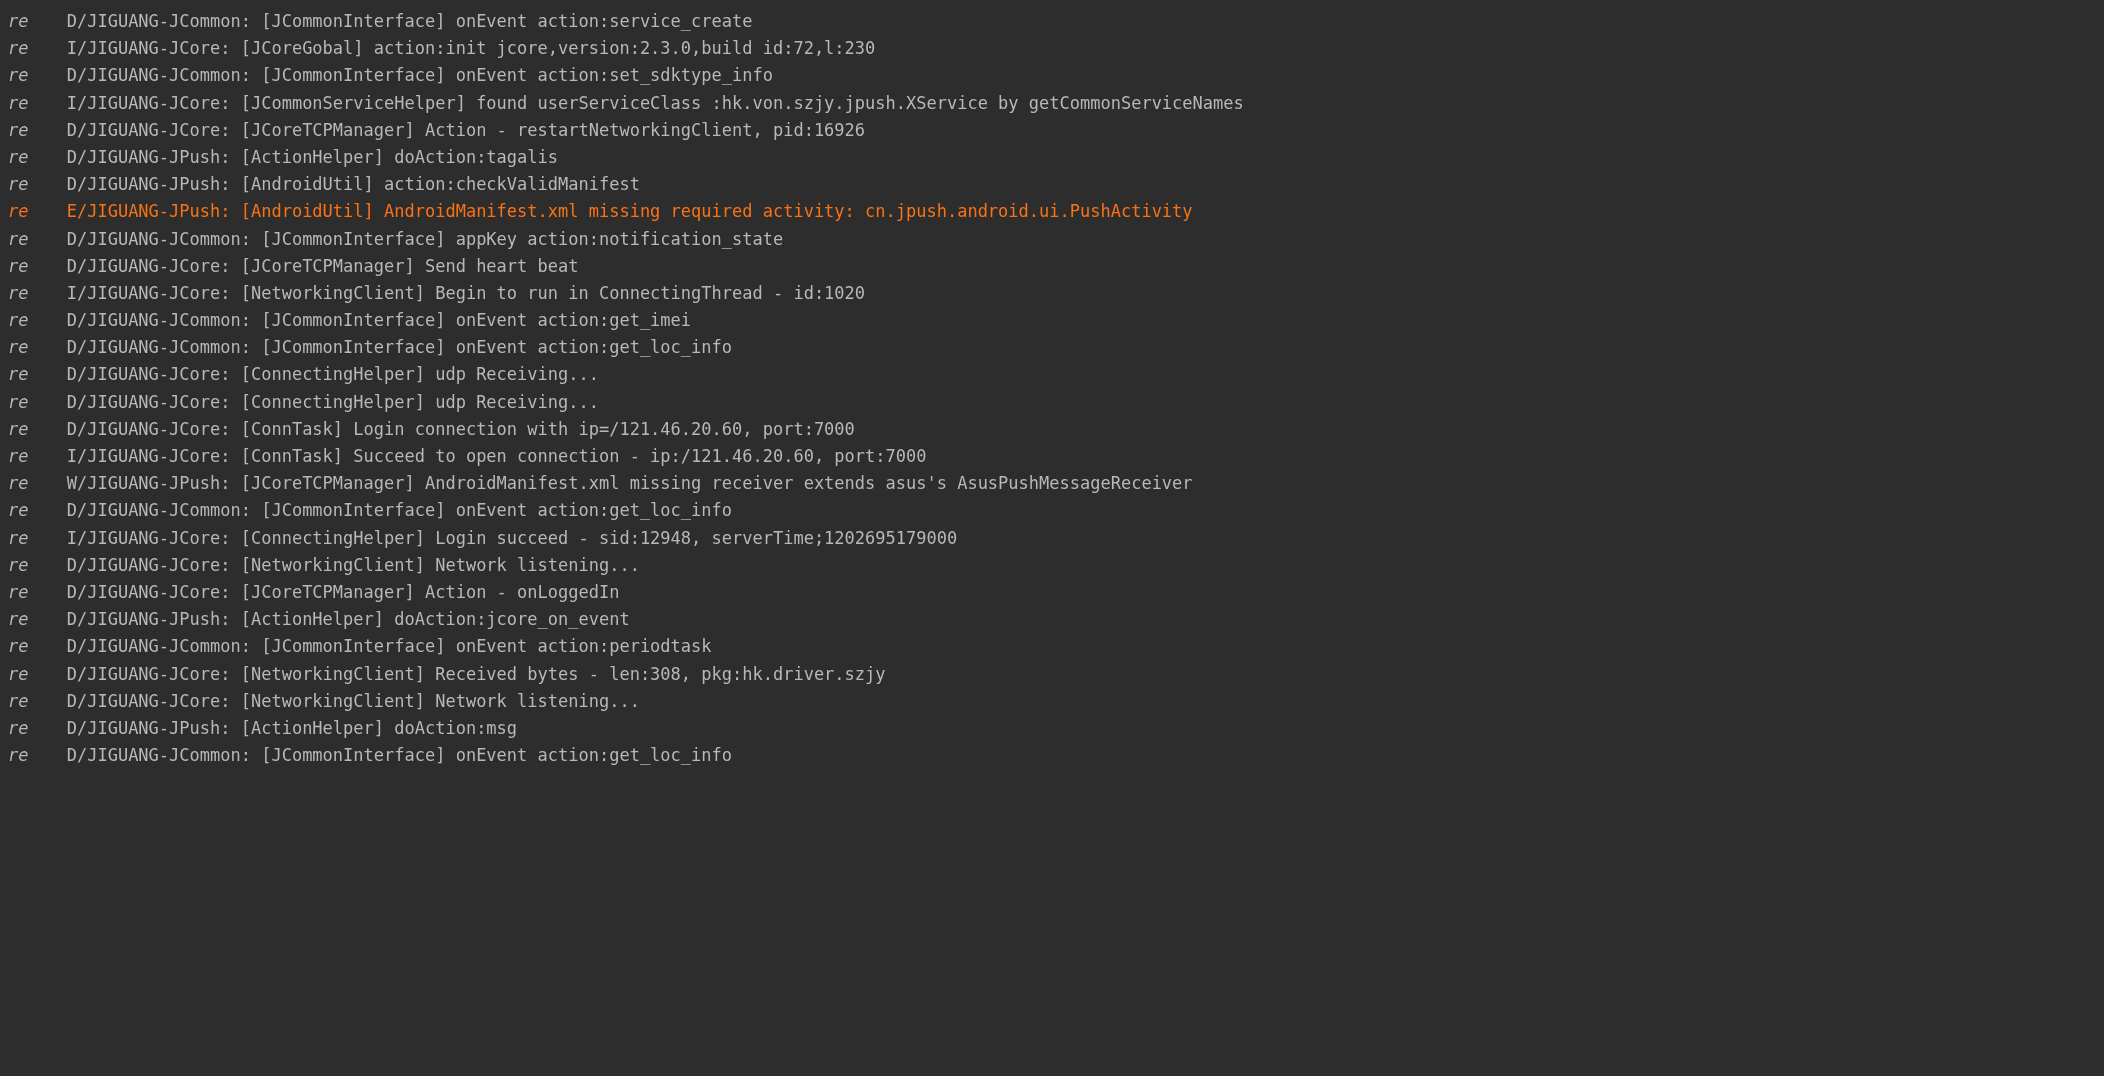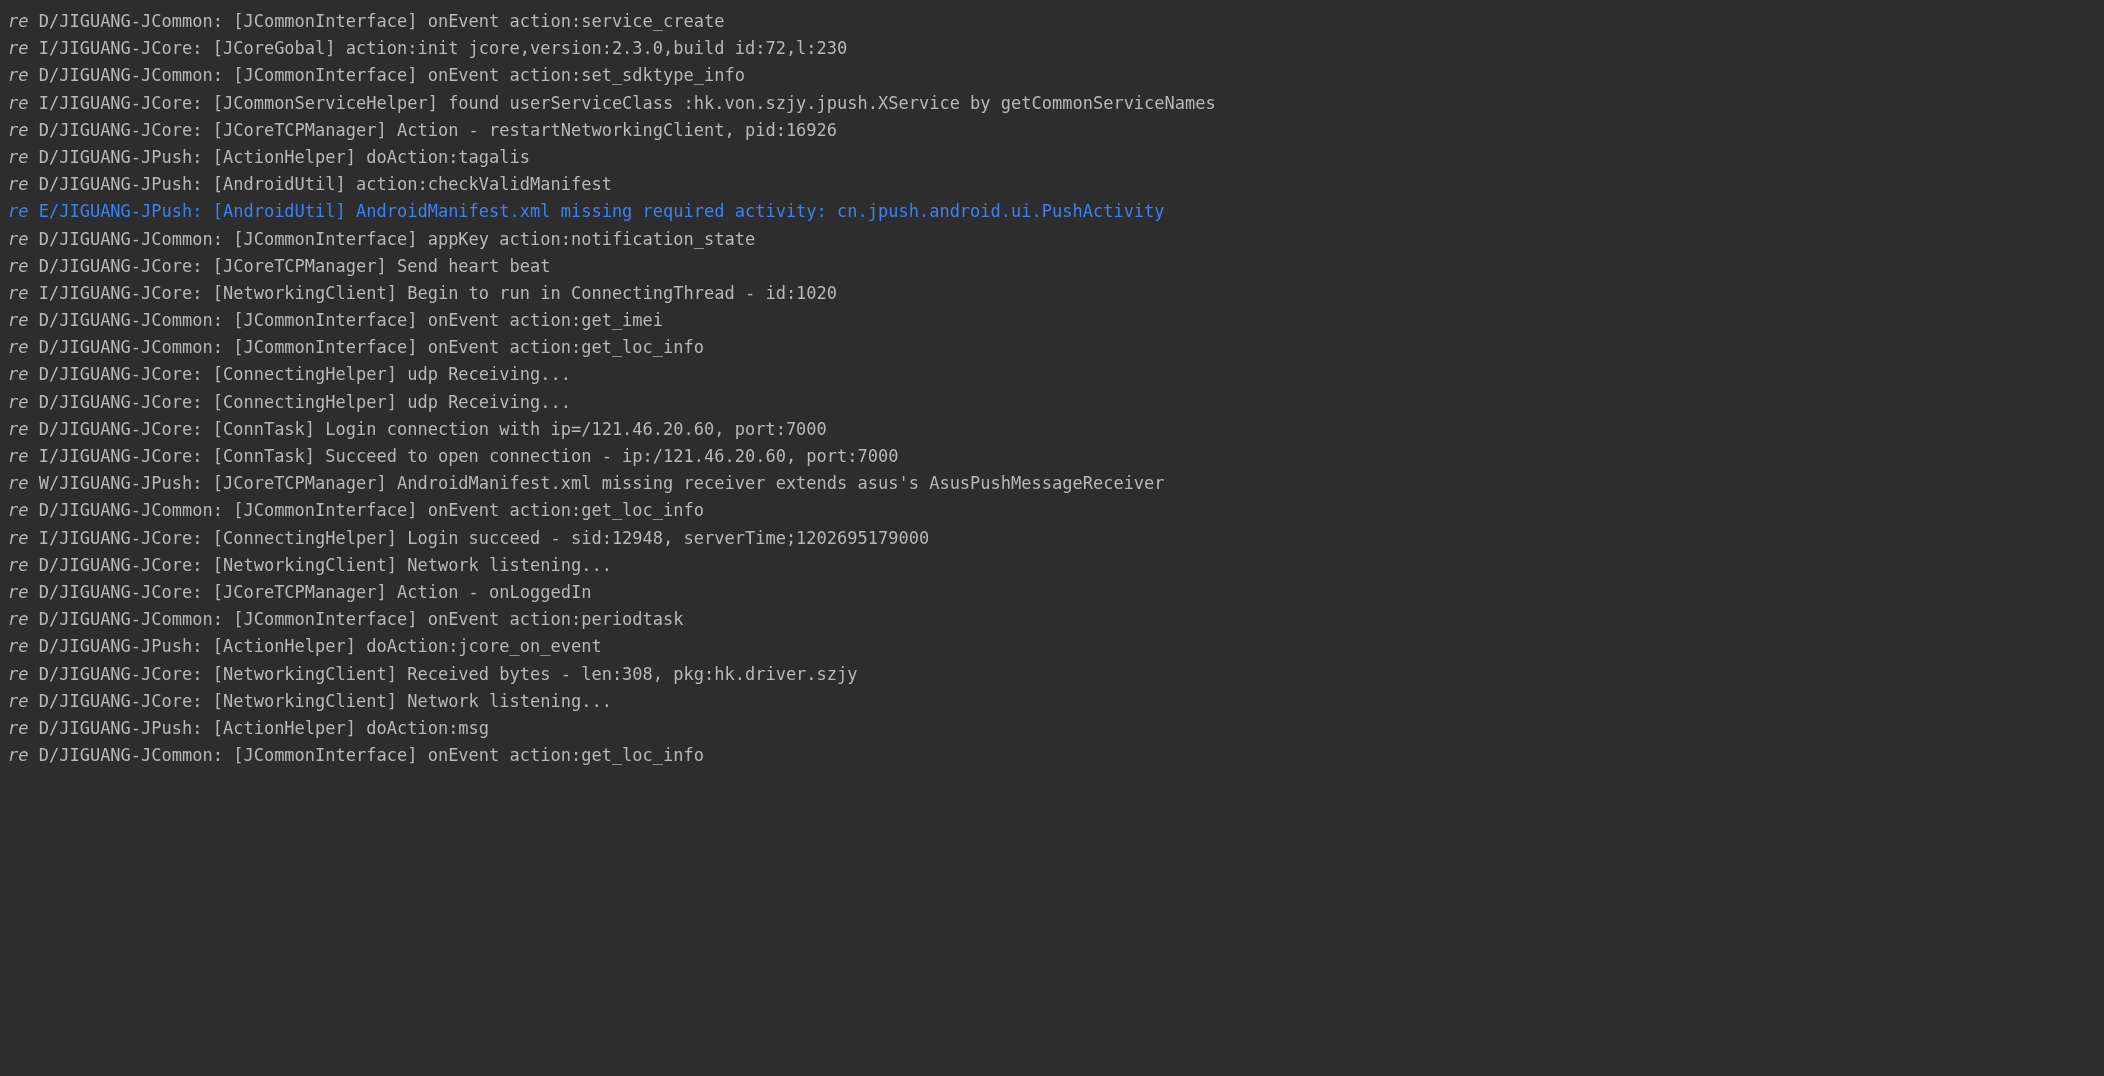--- a/index.html
+++ b/index.html
@@ -14,28 +14,29 @@
       font-size: 17px;
       line-height: 1.6;
       padding: 8px 0 8px 8px;
       white-space: nowrap;
       overflow-x: auto;
     }
     .log-line {
       display: block;
     }
     .log-line.error {
-      color: #3b82f6;
+      color: #f97316;
     }
     .prefix {
       display: inline;
       font-style: italic;
     }
     .level-tag {
       display: inline;
+      margin-left: 28px;
     }
     .component {
       display: inline;
     }
     .message {
       display: inline;
     }
   </style>
 </head>
 <body>
@@ -56,19 +57,19 @@
     <div class="log-line"><span class="prefix">re </span><span class="level-tag">D/JIGUANG-JCommon: </span><span class="component">[JCommonInterface] </span><span class="message">onEvent action:get_loc_info</span></div>
     <div class="log-line"><span class="prefix">re </span><span class="level-tag">D/JIGUANG-JCore: </span><span class="component">[ConnectingHelper] </span><span class="message">udp Receiving...</span></div>
     <div class="log-line"><span class="prefix">re </span><span class="level-tag">D/JIGUANG-JCore: </span><span class="component">[ConnectingHelper] </span><span class="message">udp Receiving...</span></div>
     <div class="log-line"><span class="prefix">re </span><span class="level-tag">D/JIGUANG-JCore: </span><span class="component">[ConnTask] </span><span class="message">Login connection with ip=/121.46.20.60, port:7000</span></div>
     <div class="log-line"><span class="prefix">re </span><span class="level-tag">I/JIGUANG-JCore: </span><span class="component">[ConnTask] </span><span class="message">Succeed to open connection - ip:/121.46.20.60, port:7000</span></div>
     <div class="log-line"><span class="prefix">re </span><span class="level-tag">W/JIGUANG-JPush: </span><span class="component">[JCoreTCPManager] </span><span class="message">AndroidManifest.xml missing receiver extends asus's AsusPushMessageReceiver</span></div>
     <div class="log-line"><span class="prefix">re </span><span class="level-tag">D/JIGUANG-JCommon: </span><span class="component">[JCommonInterface] </span><span class="message">onEvent action:get_loc_info</span></div>
     <div class="log-line"><span class="prefix">re </span><span class="level-tag">I/JIGUANG-JCore: </span><span class="component">[ConnectingHelper] </span><span class="message">Login succeed - sid:12948, serverTime;1202695179000</span></div>
     <div class="log-line"><span class="prefix">re </span><span class="level-tag">D/JIGUANG-JCore: </span><span class="component">[NetworkingClient] </span><span class="message">Network listening...</span></div>
     <div class="log-line"><span class="prefix">re </span><span class="level-tag">D/JIGUANG-JCore: </span><span class="component">[JCoreTCPManager] </span><span class="message">Action - onLoggedIn</span></div>
+    <div class="log-line"><span class="prefix">re </span><span class="level-tag">D/JIGUANG-JPush: </span><span class="component">[ActionHelper] </span><span class="message">doAction:jcore_on_event</span></div>
     <div class="log-line"><span class="prefix">re </span><span class="level-tag">D/JIGUANG-JCommon: </span><span class="component">[JCommonInterface] </span><span class="message">onEvent action:periodtask</span></div>
-    <div class="log-line"><span class="prefix">re </span><span class="level-tag">D/JIGUANG-JPush: </span><span class="component">[ActionHelper] </span><span class="message">doAction:jcore_on_event</span></div>
     <div class="log-line"><span class="prefix">re </span><span class="level-tag">D/JIGUANG-JCore: </span><span class="component">[NetworkingClient] </span><span class="message">Received bytes - len:308, pkg:hk.driver.szjy</span></div>
     <div class="log-line"><span class="prefix">re </span><span class="level-tag">D/JIGUANG-JCore: </span><span class="component">[NetworkingClient] </span><span class="message">Network listening...</span></div>
     <div class="log-line"><span class="prefix">re </span><span class="level-tag">D/JIGUANG-JPush: </span><span class="component">[ActionHelper] </span><span class="message">doAction:msg</span></div>
     <div class="log-line"><span class="prefix">re </span><span class="level-tag">D/JIGUANG-JCommon: </span><span class="component">[JCommonInterface] </span><span class="message">onEvent action:get_loc_info</span></div>
   </div>
 
 </body></html>

